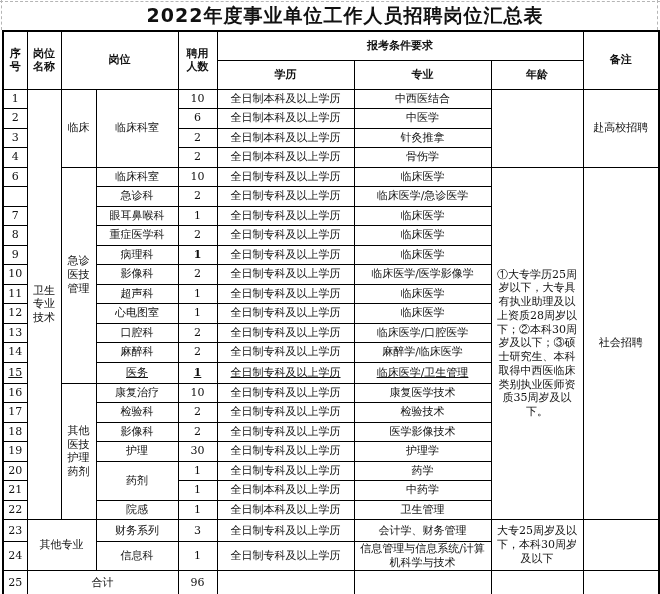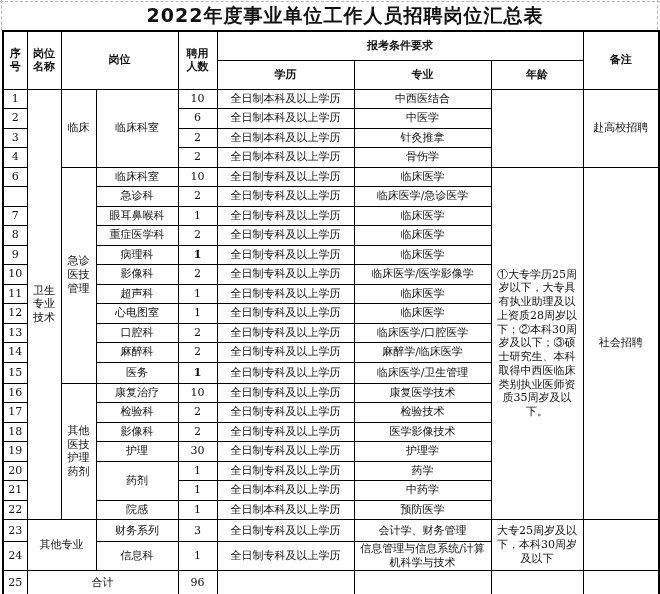--- a/index.html
+++ b/index.html
@@ -160,21 +160,21 @@
           <td class="k-edu">全日制专科及以上学历</td>
           <td class="k-maj">临床医学/口腔医学</td>
         </tr>
         <tr style="height: 19.5px;">
           <td class="k-seq">14</td>
           <td class="k-dept">麻醉科</td>
           <td class="k-cnt">2</td>
           <td class="k-edu">全日制专科及以上学历</td>
           <td class="k-maj">麻醉学/临床医学</td>
         </tr>
-        <tr style="height: 21px;">
+        <tr style="height: 21px; text-decoration: underline;">
           <td class="k-seq">15</td>
           <td class="k-dept">医务</td>
           <td class="k-cnt b">1</td>
           <td class="k-edu">全日制专科及以上学历</td>
           <td class="k-maj">临床医学/卫生管理</td>
         </tr>
         <tr style="height: 19.5px;">
           <td class="k-seq">16</td>
           <td rowspan="7" class="k-grp">其他
 医技
@@ -217,21 +217,21 @@
           <td class="k-seq">21</td>
           <td class="k-cnt">1</td>
           <td class="k-edu">全日制本科及以上学历</td>
           <td class="k-maj">中药学</td>
         </tr>
         <tr style="height: 19.5px;">
           <td class="k-seq">22</td>
           <td class="k-dept">院感</td>
           <td class="k-cnt">1</td>
           <td class="k-edu">全日制本科及以上学历</td>
-          <td class="k-maj">预防医学</td>
+          <td class="k-maj">卫生管理</td>
         </tr>
         <tr style="height: 22px; margin-left: 20px;">
           <td class="k-seq">23</td>
           <td rowspan="2" colspan="2" class="k-cat">其他专业</td>
           <td class="k-dept">财务系列</td>
           <td class="k-cnt">3</td>
           <td class="k-edu">全日制专科及以上学历</td>
           <td class="k-maj">会计学、财务管理</td>
           <td rowspan="2" class="k-age">大专25周岁及以下，本科30周岁及以下</td>
           <td rowspan="2" class="k-note"></td>

